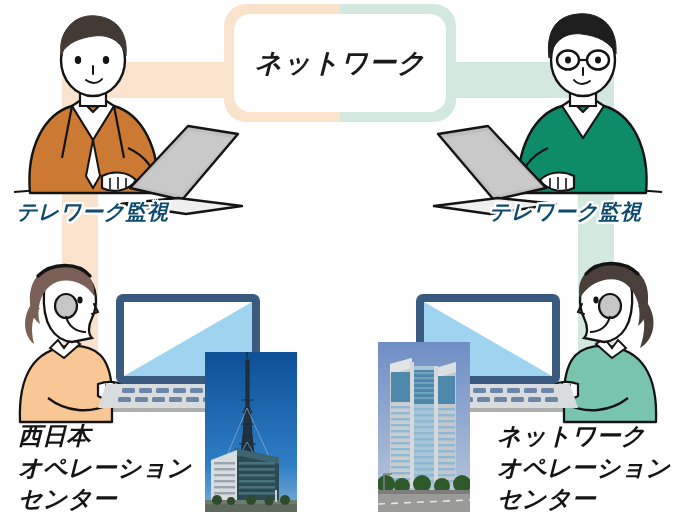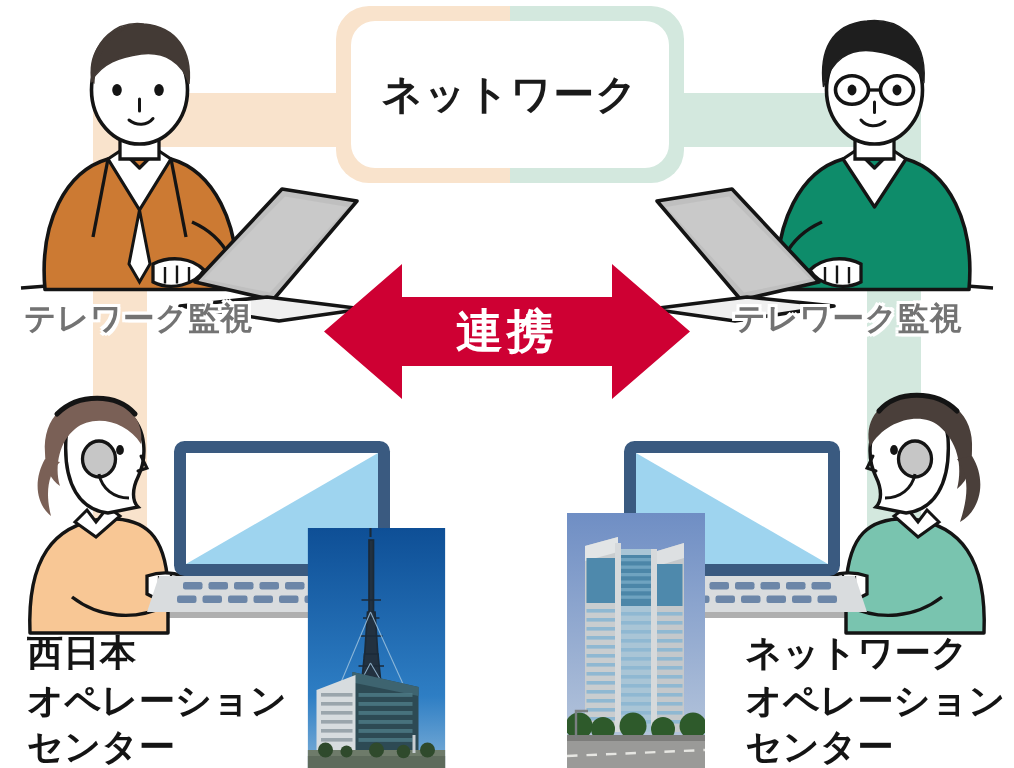--- a/index.html
+++ b/index.html
@@ -3,21 +3,21 @@
 <meta charset="utf-8">
 <style>
   html,body{margin:0;padding:0;}
   body{
     width:676px;height:512px;
     background:#ffffff;
     font-family:"Liberation Sans","DejaVu Sans",sans-serif;
     overflow:hidden;
     position:relative;
   }
-  .stage{position:absolute;left:0;top:0;width:676px;height:512px;overflow:hidden;}
+  .stage{position:absolute;left:0;top:0;width:676px;height:512px;overflow:hidden;font-style:italic;}
   .layer{position:absolute;left:0;top:0;width:676px;height:512px;}
 
   
   .band{position:absolute;}
   .band-peach{background:#F9E3CC;}
   .band-mint{background:#D3E8DE;}
 
   
   #band-left-v{left:62px;top:62px;width:36px;height:330px;}
   
@@ -40,21 +40,21 @@
     display:flex;flex-direction:column;align-items:center;justify-content:center;
     text-align:center;
   }
   #title-box .tline{
     font-size:27px;font-weight:700;color:#1a1a1a;line-height:1.26;
     letter-spacing:1px;
   }
 
   
   .tele-label{
-    position:absolute;font-size:21px;font-weight:700;color:#737373;
+    position:absolute;font-size:21px;font-weight:700;color:#0c4a6e;
     letter-spacing:0.5px;white-space:nowrap;
     text-shadow:
       2px 0 0 #fff,-2px 0 0 #fff,0 2px 0 #fff,0 -2px 0 #fff,
       2px 2px 0 #fff,-2px 2px 0 #fff,2px -2px 0 #fff,-2px -2px 0 #fff;
   }
   #label-tele-left{left:16px;top:198px;}
   #label-tele-right{left:489px;top:198px;}
 
   .center-label{
     position:absolute;font-size:24px;font-weight:700;color:#141414;
@@ -159,26 +159,20 @@
       <path d="M100 170 L100 181 M108 169 L108 181 M116 170 L116 180" stroke="#141414" stroke-width="1.6"></path>
       <path d="M120 180 L178 118 L228 126 L172 192 Z" fill="#BFBFBF" stroke="#141414" stroke-width="2.4" stroke-linejoin="round"></path>
       <path d="M126 178 L180 123 L222 130 L170 187 Z" fill="#C9C9C9"></path>
       <path d="M110 196 L168 190 L232 198 L176 206 Z" fill="#EFEFEF" stroke="#141414" stroke-width="2.4" stroke-linejoin="round"></path>
     </g>
   </svg>
 
   <div class="tele-label" id="label-tele-left">テレワーク監視</div>
   <div class="tele-label" id="label-tele-right">テレワーク監視</div>
 
-  <div id="arrow-wrap">
-    <svg viewBox="0 0 244 110" width="244" height="110">
-      <polygon points="0,55 52,10 52,32 192,32 192,10 244,55 192,100 192,78 52,78 52,100" fill="#CE0033"></polygon>
-    </svg>
-    <div id="arrow-text">連携</div>
-  </div>
 
   <svg class="layer" viewBox="0 0 676 512" style="pointer-events:none;">
     <g transform="translate(6,262)">
 
       <rect x="66" y="122" width="150" height="20" fill="#E3E5E6"></rect>
       <rect x="66" y="142" width="150" height="8" fill="#AFAFAF"></rect>
 
       <path d="M14 160 C12 110 30 88 62 84 C92 82 104 96 106 128 L106 160 Z" fill="#F8C795" stroke="#141414" stroke-width="2.3" stroke-linejoin="round"></path>
 
       <path d="M44 86 L58 96 L74 82 L66 76 L58 86 L52 78 Z" fill="#ffffff" stroke="#141414" stroke-width="2"></path>

